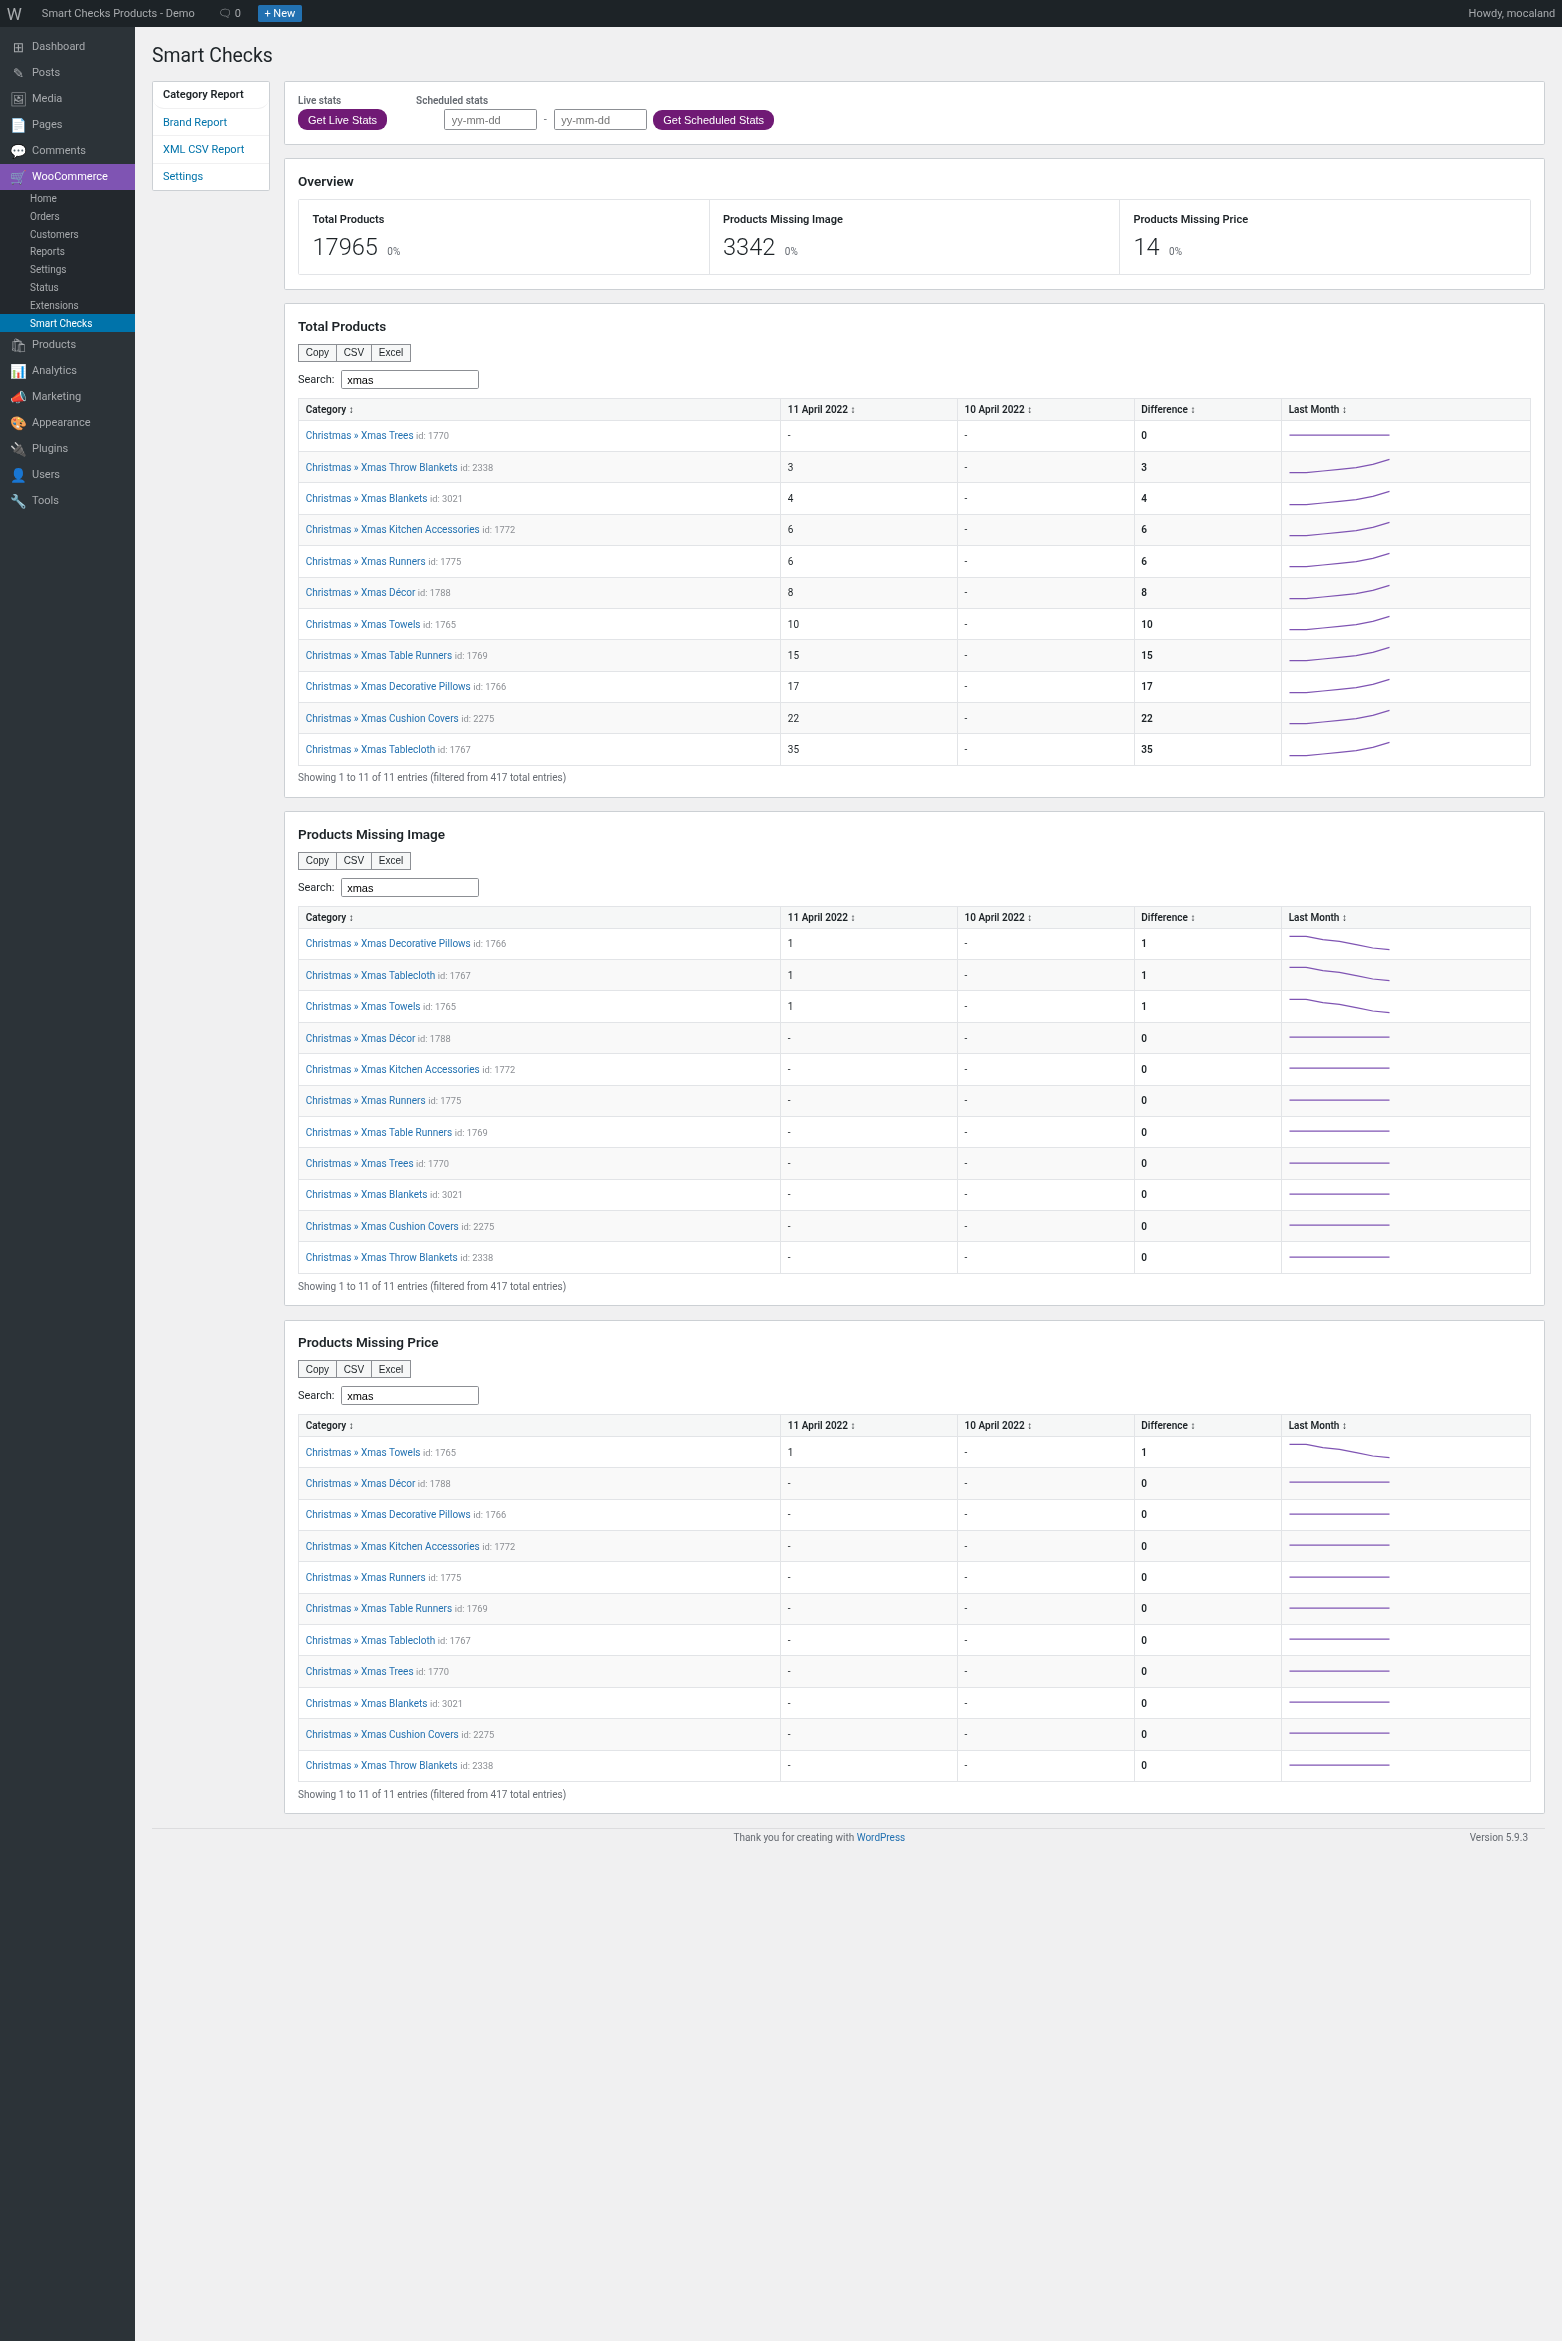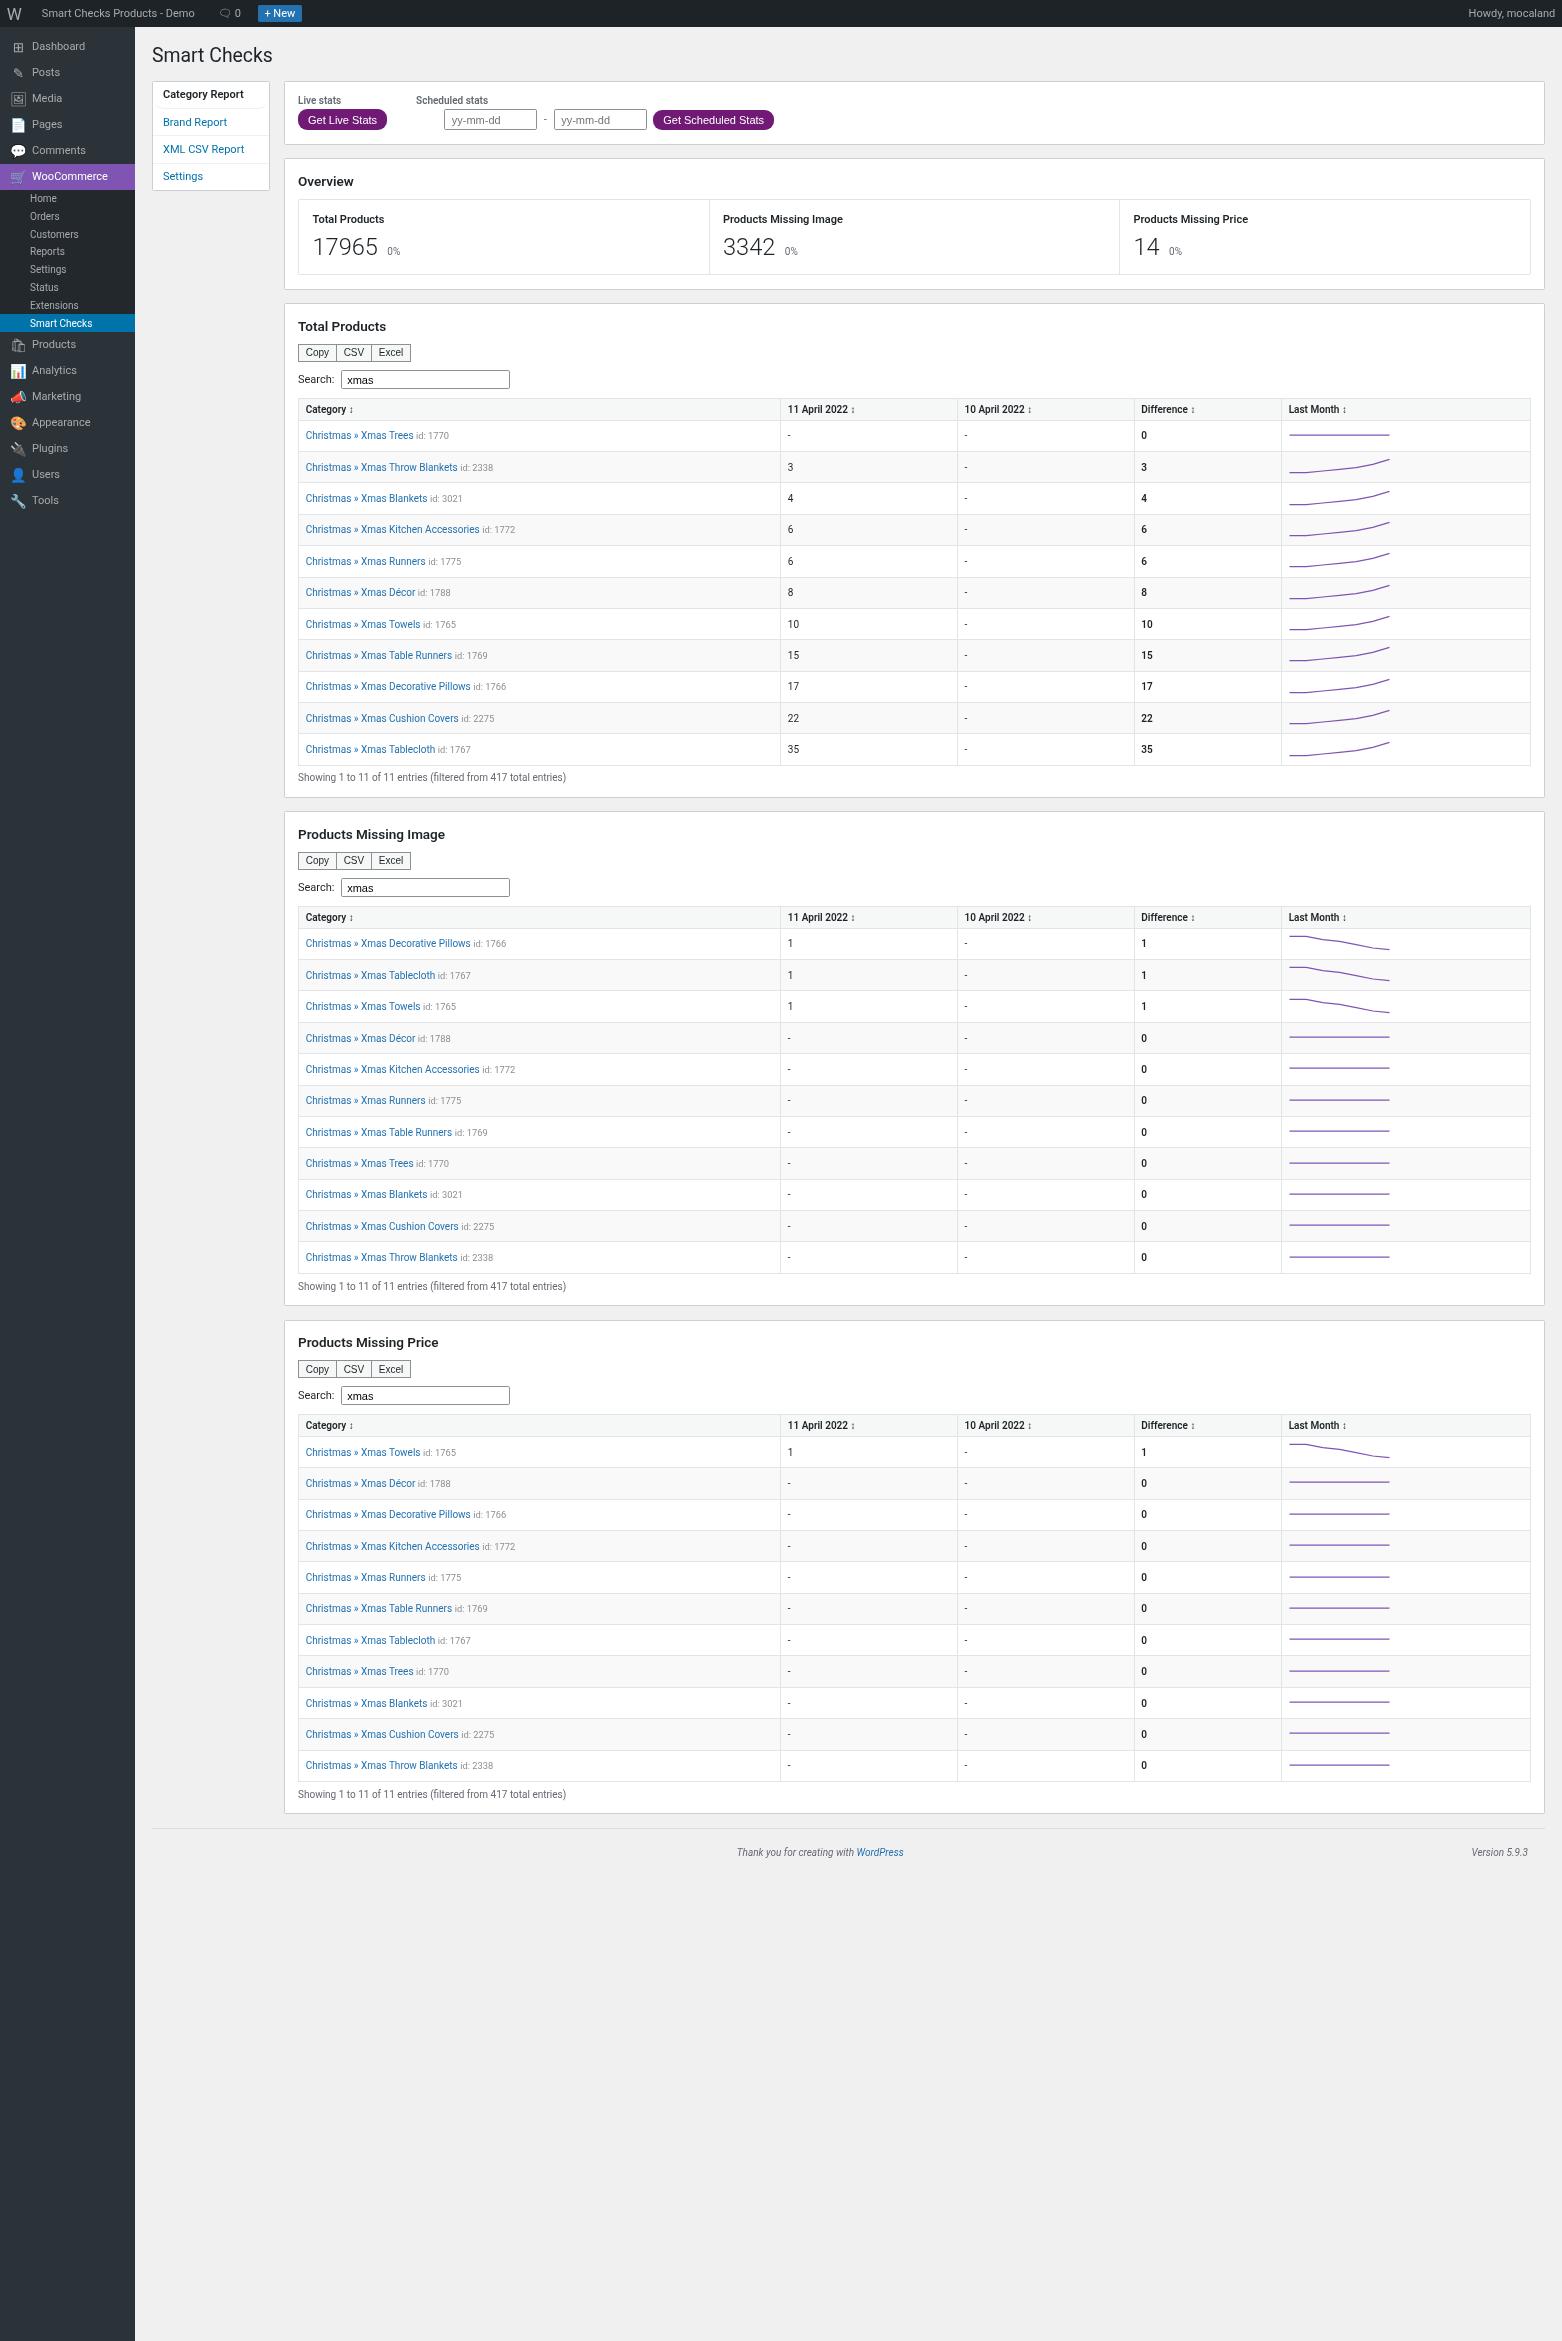--- a/index.html
+++ b/index.html
@@ -162,21 +162,21 @@
       margin-right: -0.8px;
       color: #1d2327;
     }
     .search-row { display: flex; align-items: center; gap: 6.7px; margin-bottom: 8.4px; }
     .search-row label { font-size: 11px; }
     .search-row input {
       border: 0.8px solid #8c8f94;
       padding: 2.5px 5px;
       border-radius: 1.7px;
       font-size: 11px;
-      width: 169px;
+      width: 138px;
     }
 
     
     .data-table { width: 100%; border-collapse: collapse; font-size: 10px; }
     .data-table th {
       background: #f6f7f7;
       border: 0.8px solid #e2e4e7;
       padding: 5px 6.7px;
       text-align: left;
       font-weight: 600;
@@ -198,26 +198,25 @@
     .sparkline-cell { min-width: 110px; }
     .sparkline {
       width: 101px;
       height: 20px;
     }
     .table-info { font-size: 10px; color: #646970; margin-top: 6.7px; }
 
     
     #wpfooter {
       background: #f0f0f1;
-      padding: 18px 17px;
+      padding: 3px 17px;
       font-size: 10px;
       color: #646970;
       border-top: 0.8px solid #dcdcde;
       text-align: center;
-      font-style: italic;
     }
     #wpfooter a { color: #2271b1; }
   </style>
 </head>
 <body>
 
 <div id="wpadminbar">
   <div class="ab-left">
     <span class="ab-logo">W</span>
     <span class="ab-item">Smart Checks Products - Demo</span>

